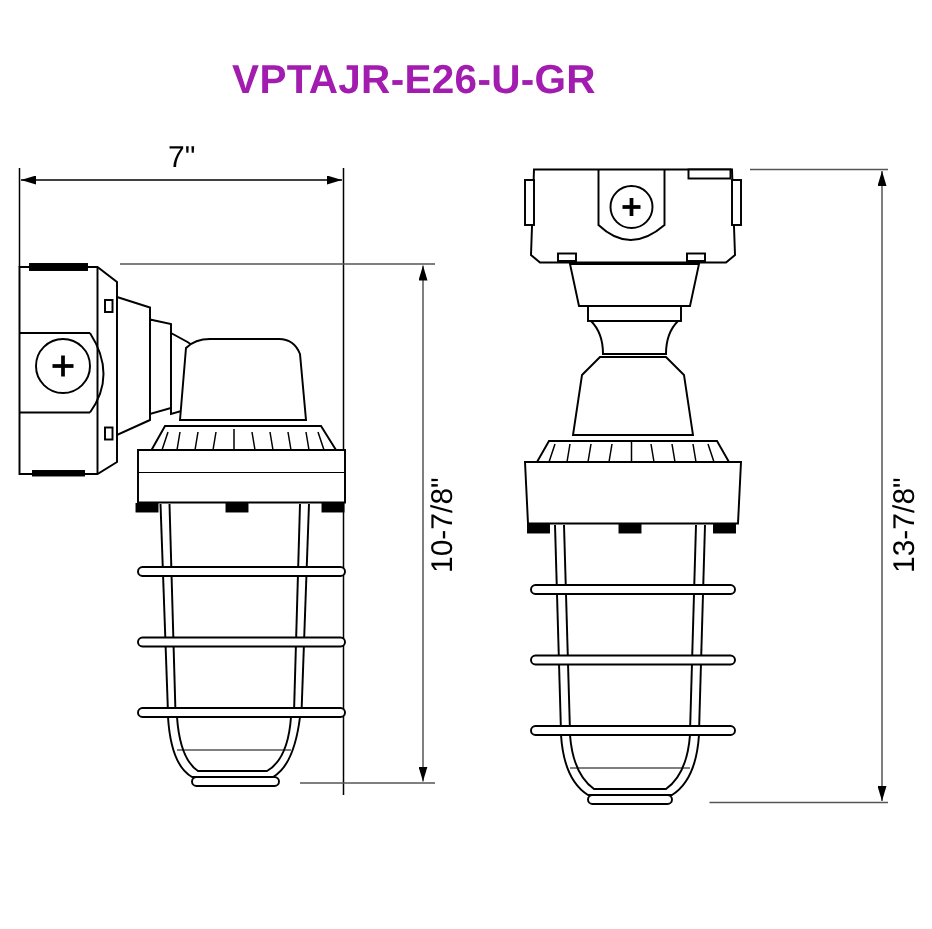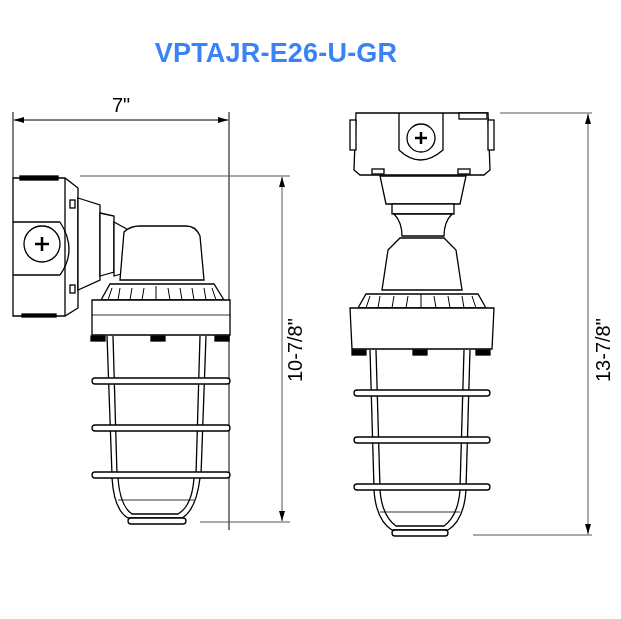--- a/index.html
+++ b/index.html
@@ -1,17 +1,17 @@
 <!DOCTYPE html>
 <html><head>
   <meta charset="utf-8">
   <style>
     html, body { margin: 0; padding: 0; background: #ffffff; }
     body { width: 621px; height: 619px; position: relative; overflow: hidden; font-family: "Liberation Sans", sans-serif; }
-    .title { position: absolute; left: 0; top: 38px; width: 552px; text-align: center; font-family: "Liberation Sans", sans-serif; font-weight: bold; font-size: 27px; color: #3b82f6; letter-spacing: 0.2px; }
+    .title { position: absolute; left: 0; top: 38px; width: 552px; text-align: center; font-family: "Liberation Sans", sans-serif; font-weight: bold; font-size: 27px; color: #a21caf; letter-spacing: 0.2px; }
     .dim-label { position: absolute; font-family: "Liberation Sans", sans-serif; font-size: 20px; color: #000; white-space: nowrap; }
     .dim-width { left: 112px; top: 94px; }
     .dim-vert { transform-origin: left top; transform: rotate(-90deg); }
     .dim-h1 { left: 284px; top: 382px; }
     .dim-h2 { left: 592px; top: 382px; }
     svg { position: absolute; left: 0; top: 0; }
   </style>
 </head>
 <body>
 

